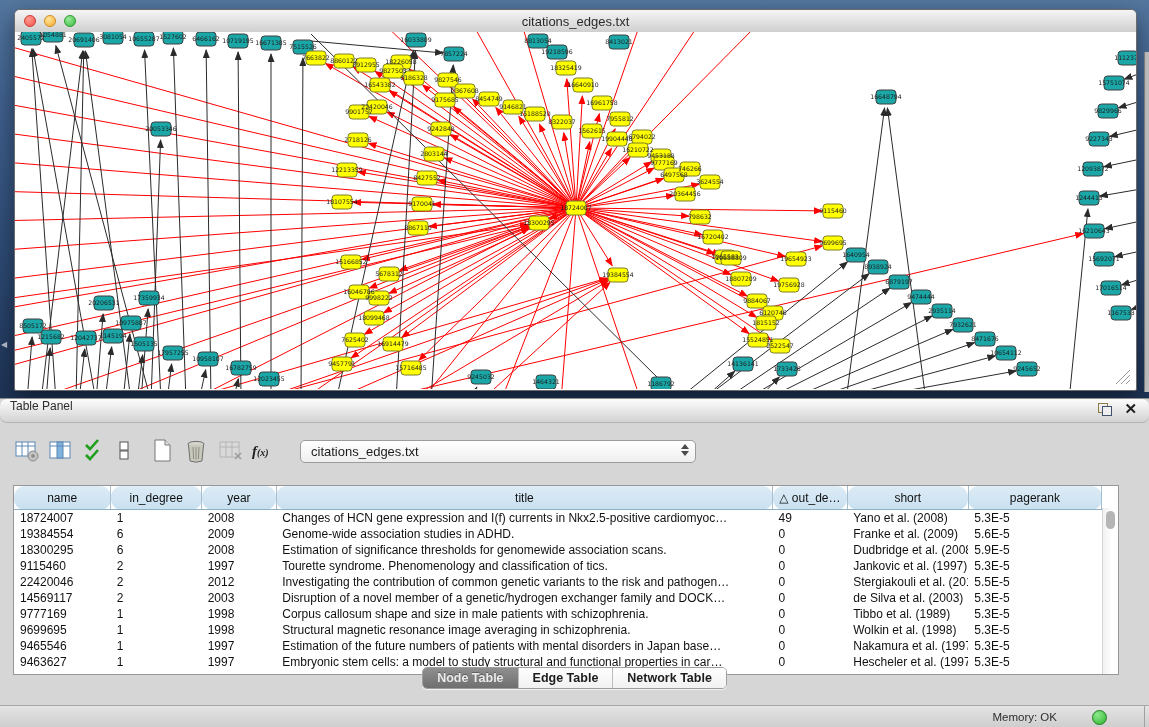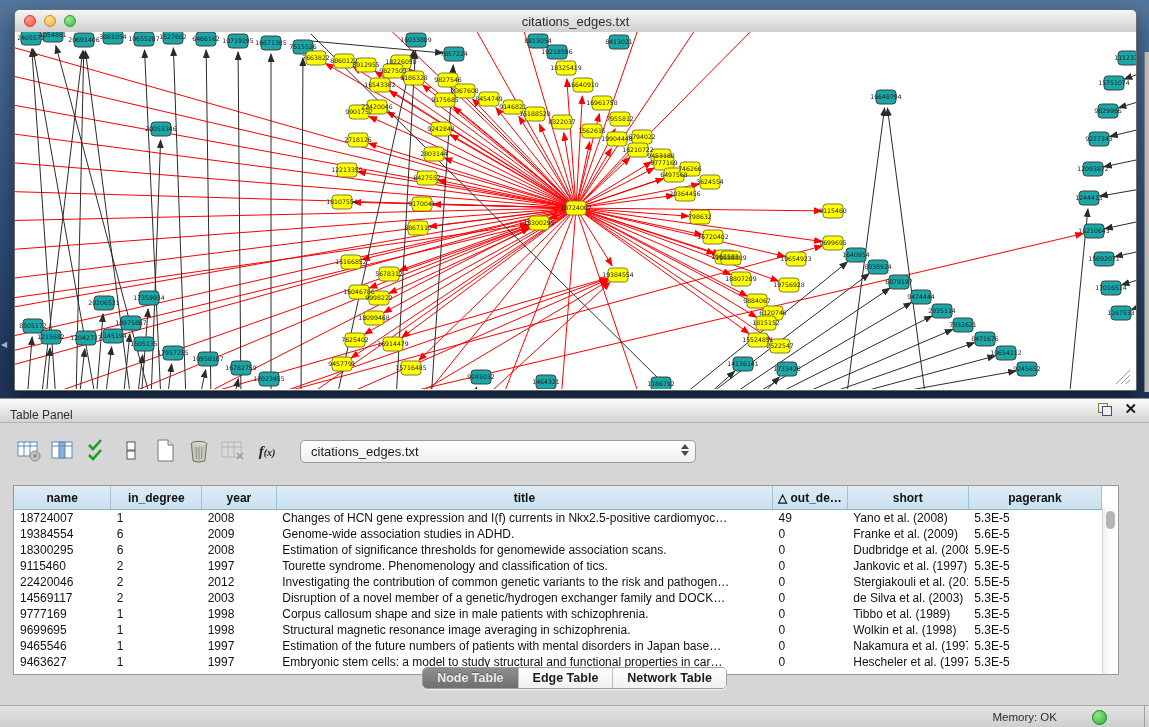--- a/index.html
+++ b/index.html
@@ -24,46 +24,46 @@
   .tl.yel{background:radial-gradient(circle at 35% 30%,#ffe49a,#f6ac31);border:1px solid #cf8c1d;}
   .tl.grn{background:radial-gradient(circle at 35% 30%,#9ae89a,#37bf3e);border:1px solid #2c9a33;}
   .win-title{position:absolute;left:0;right:0;text-align:center;
     font-size:13px;color:#2b2b2b;pointer-events:none;}
   .net-canvas{position:absolute;left:0;top:22px;width:1121px;height:357px;background:#fff;}
 
   
   .table-panel{position:absolute;left:0;top:398px;width:1149px;height:307px;
     background:#d6d6d6;border-top:1px solid #8f8f8f;}
   .tp-header{height:23px;background:linear-gradient(#fcfcfc,#d3d3d3);
-    border-bottom:1px solid #b3b3b3;display:flex;align-items:flex-end;position:relative;}
+    border-bottom:1px solid #b3b3b3;display:flex;align-items:flex-start;position:relative;border-radius:7px;}
   .tp-title{margin-left:10px;font-size:12px;color:#2e2e2e;}
   .tp-header-icons{position:absolute;right:12px;top:3px;display:flex;gap:12px;align-items:center;}
   .float-icon{position:relative;width:14px;height:13px;display:inline-block;}
   .float-icon .sq1{position:absolute;left:0;top:0;width:8px;height:8px;border:1px solid #8d7b45;background:transparent;}
   .float-icon .sq2{position:absolute;right:0;bottom:0;width:8px;height:8px;border:1px solid #41506b;background:#efefef;}
   .close-x{font-size:15px;font-weight:bold;color:#1d1d1d;line-height:14px;cursor:default;}
 
   .tp-toolbar{display:flex;align-items:center;height:40px;padding:8px 0 0 14px;}
   .tbtn{width:30px;height:28px;border:none;background:transparent;padding:0;margin-right:4px;
-    display:flex;align-items:center;justify-content:center;}
+    display:flex;align-items:center;justify-content:flex-start;}
   .fx{font-family:"Liberation Serif",serif;font-style:italic;font-size:15px;color:#222;font-weight:bold;}
   .fx small{font-size:10px;}
   .combo{margin-left:14px;width:396px;height:23px;border:1px solid #9c9c9c;border-radius:5px;
     background:linear-gradient(#ffffff,#efefef);display:flex;align-items:center;
     font-size:13px;color:#1c1c1c;padding-left:10px;box-sizing:border-box;position:relative;}
   .combo .steppers{position:absolute;right:6px;top:3px;display:flex;flex-direction:column;gap:2px;}
   .combo .up{width:0;height:0;border-left:4px solid transparent;border-right:4px solid transparent;border-bottom:5px solid #4a4a4a;}
   .combo .down{width:0;height:0;border-left:4px solid transparent;border-right:4px solid transparent;border-top:5px solid #4a4a4a;}
 
   .tbl-wrap{position:absolute;left:13px;top:86px;width:1104px;height:188px;
     border:1px solid #979797;background:#fff;overflow:hidden;}
   table.grid{border-collapse:collapse;table-layout:fixed;width:1088px;}
   table.grid th{height:21px;background:linear-gradient(#ddecf6,#c9e0f0);
     border-right:1px solid #a5bfd0;border-bottom:1px solid #8fb0c2;
-    font-size:12px;font-weight:bold;color:#111;overflow:hidden;white-space:nowrap;}
+    font-size:12px;font-weight:normal;color:#111;overflow:hidden;white-space:nowrap;border-radius:11px;}
   table.grid td{height:16px;font-size:12px;color:#111;padding:0 6px;
     overflow:hidden;white-space:nowrap;text-overflow:clip;}
   .vscroll{position:absolute;right:0;top:22px;bottom:0;width:15px;
     background:linear-gradient(90deg,#f1f1f1,#ffffff 60%);border-left:1px solid #d6d6d6;}
   .vthumb{position:absolute;left:3px;top:3px;width:9px;height:18px;background:#b5b5b5;border-radius:5px;}
 
   .tp-tabs{position:absolute;left:0;right:0;bottom:17px;display:flex;justify-content:center;font-weight:bold;}
   .seg-group{display:flex;border:1px solid #9e9e9e;border-radius:5px;overflow:hidden;
     background:#fdfdfd;box-shadow:0 1px 1px rgba(255,255,255,.7);}
   .seg{padding:3px 14px;font-size:12.5px;color:#1c1c1c;border-left:1px solid #bdbdbd;background:linear-gradient(#fefefe,#f1f1f1);}

